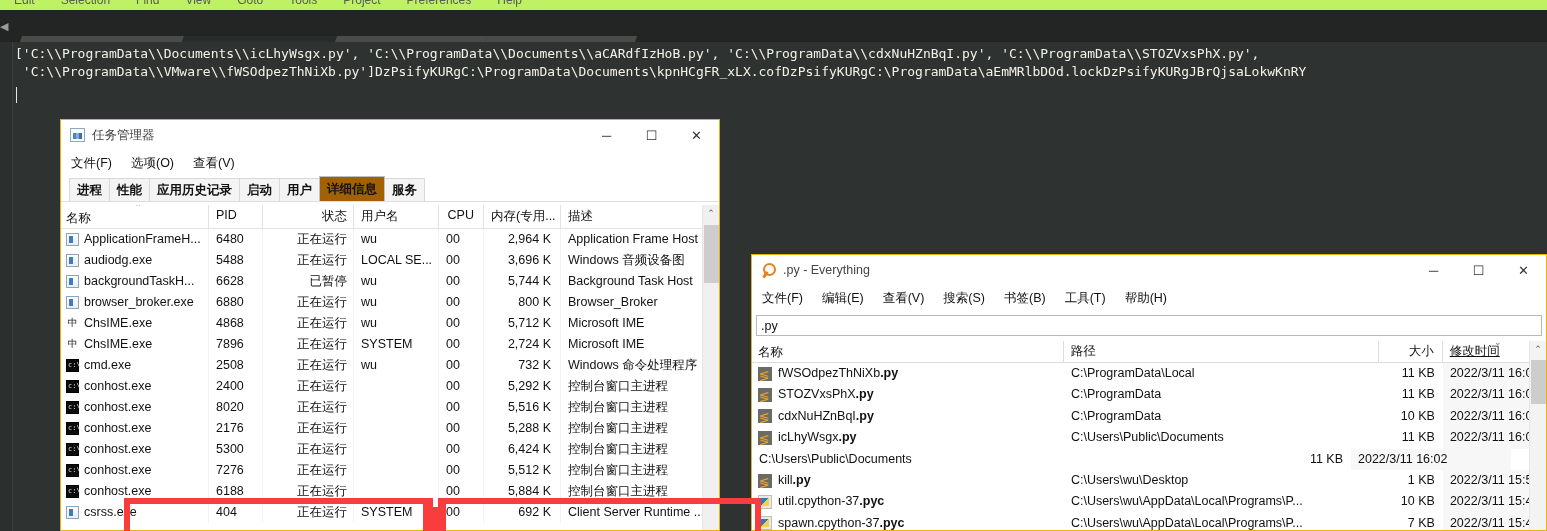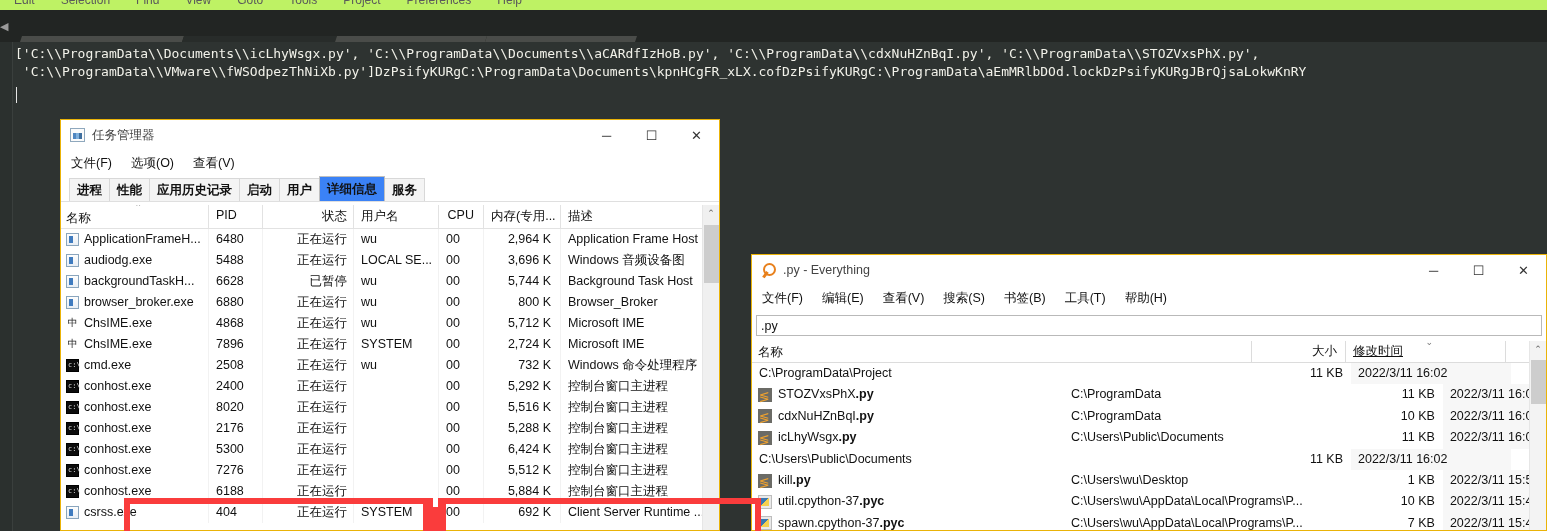--- a/index.html
+++ b/index.html
@@ -112,21 +112,21 @@
     padding-left: 8px; border-bottom: 1px solid #dfdfdf;
     background: #ffffff;
   }
   .tm-tab {
     height: 23px; padding: 0 7px; font-size: 12.5px; color: #111;
     display: flex; align-items: center;
     border: 1px solid #d8d8d8; border-bottom: none;
     background: #f4f4f4; margin-right: -1px; font-weight: bold;
   }
   .tm-tab.active {
-    background: #3b82f6; height: 25px; border-color: #bfbfbf;
+    background: #a16207; height: 25px; border-color: #bfbfbf;
     position: relative; z-index: 2;
   }
   .tm-grid {
     position: absolute; left: 0; top: 85px; right: 0; bottom: 0;
     background: #fff; overflow: hidden;
   }
   .tm-head {
     display: flex; height: 24px; border-bottom: 1px solid #e2e2e2;
     font-size: 12.5px; color: #111; position: relative;
   }
@@ -575,26 +575,31 @@
       <span>帮助(H)</span>
     </div>
 
   <div class="ev-searchwrap">
     <input class="ev-search" type="text" value=".py" style="">
   </div>
 
   <div class="ev-grid">
     <div class="ev-head" id="ev-head">
         <div class="e-name">名称</div>
+        <div class="e-path">路径</div>
         <div class="e-size head-right">大小</div>
         <div class="e-date">修改时间<span class="tm-sortmark" style="top: -4px;">⌄</span></div>
       </div>
     <div id="ev-rows">
         <div class="ev-row">
-          <div class="e-path">C:\ProgramData\Project</div>
+          <div class="e-name">
+            <span class="fico py"></span>
+            <span><span>fWSOdpezThNiXb</span><span class="bold-ext">.py</span></span>
+          </div>
+          <div class="e-path">C:\ProgramData\Local</div>
           <div class="e-size">11 KB</div>
           <div class="e-date">2022/3/11 16:02</div>
         </div>
         <div class="ev-row">
           <div class="e-name">
             <span class="fico py"></span>
             <span><span>STOZVxsPhX</span><span class="bold-ext">.py</span></span>
           </div>
           <div class="e-path">C:\ProgramData</div>
           <div class="e-size">11 KB</div>

